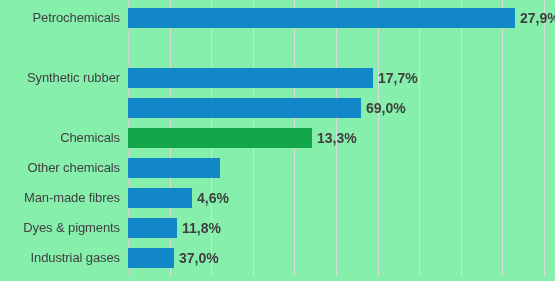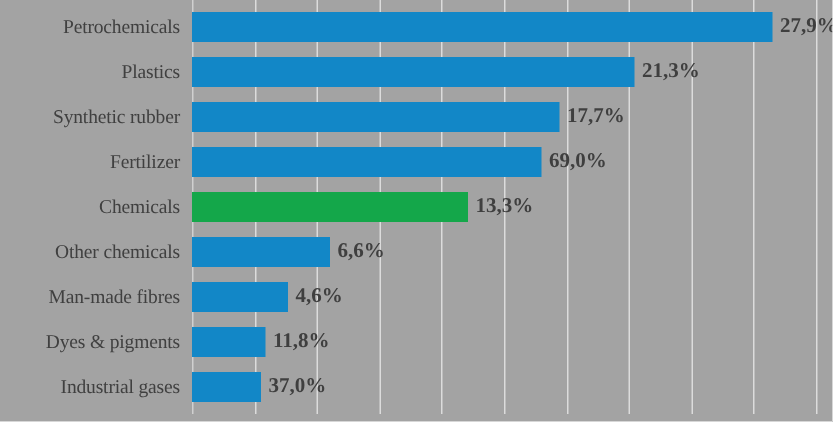--- a/index.html
+++ b/index.html
@@ -4,22 +4,22 @@
 <style>
   html, body {
     margin: 0;
     padding: 0;
     background: #ffffff;
   }
   #chart-root {
     position: relative;
     width: 555px;
     height: 281px;
-    background: #a3a3a3;
-    font-family: Liberation Serif, serif;
+    background: #86efac;
+    font-family: Liberation Sans, sans-serif;
     overflow: hidden;
     box-sizing: border-box;
   }
 
   
   #gridlines {
     position: absolute;
     left: 0;
     top: 0;
     width: 555px;
@@ -104,44 +104,37 @@
       <div class="gridline" style="left: 502px;"></div>
       <div class="gridline" style="left: 544px;"></div>
     </div>
 
   <div id="plot">
       <div class="bar-row" style="top: 3px;">
         <div class="cat-label">Petrochemicals</div>
         <div class="bar" style="width: 387px; background: rgb(18, 135, 199);"></div>
         <div class="val-label" style="left: 520px;">27,9%</div>
       </div>
-      <div class="bar-row" style="top: 33px;">
-        <div class="cat-label">Plastics</div>
-        <div class="bar" style="width: 295px; background: rgb(18, 135, 199);"></div>
-        <div class="val-label" style="left: 428px;">21,3%</div>
-      </div>
       <div class="bar-row" style="top: 63px;">
         <div class="cat-label">Synthetic rubber</div>
         <div class="bar" style="width: 245px; background: rgb(18, 135, 199);"></div>
         <div class="val-label" style="left: 378px;">17,7%</div>
       </div>
       <div class="bar-row" style="top: 93px;">
-        <div class="cat-label">Fertilizer</div>
         <div class="bar" style="width: 233px; background: rgb(18, 135, 199);"></div>
         <div class="val-label" style="left: 366px;">69,0%</div>
       </div>
       <div class="bar-row" style="top: 123px;">
         <div class="cat-label">Chemicals</div>
         <div class="bar highlight" style="width: 184px; background: rgb(20, 167, 74);"></div>
         <div class="val-label" style="left: 317px;">13,3%</div>
       </div>
       <div class="bar-row" style="top: 153px;">
         <div class="cat-label">Other chemicals</div>
         <div class="bar" style="width: 92px; background: rgb(18, 135, 199);"></div>
-        <div class="val-label" style="left: 225px;">6,6%</div>
       </div>
       <div class="bar-row" style="top: 183px;">
         <div class="cat-label">Man-made fibres</div>
         <div class="bar" style="width: 64px; background: rgb(18, 135, 199);"></div>
         <div class="val-label" style="left: 197px;">4,6%</div>
       </div>
       <div class="bar-row" style="top: 213px;">
         <div class="cat-label">Dyes &amp; pigments</div>
         <div class="bar" style="width: 49px; background: rgb(18, 135, 199);"></div>
         <div class="val-label" style="left: 182px;">11,8%</div>

